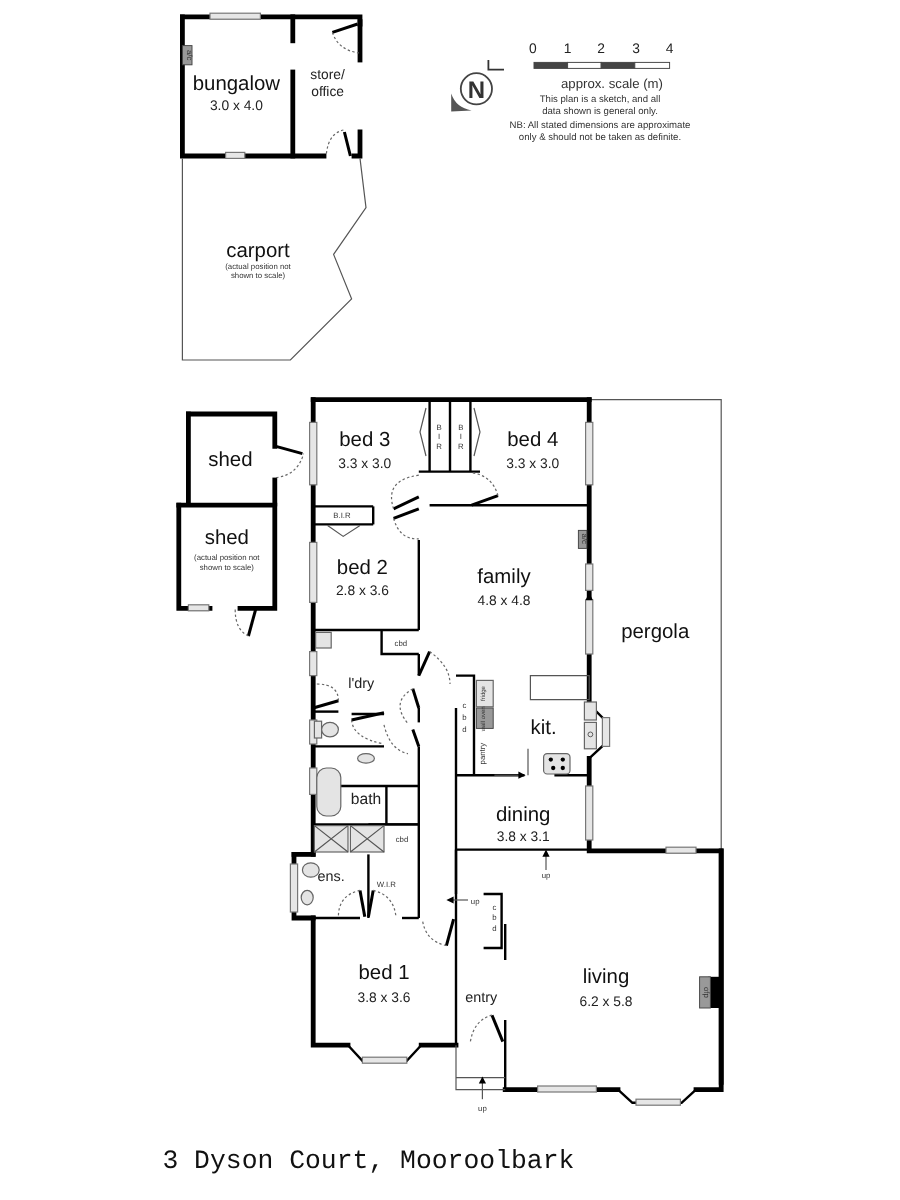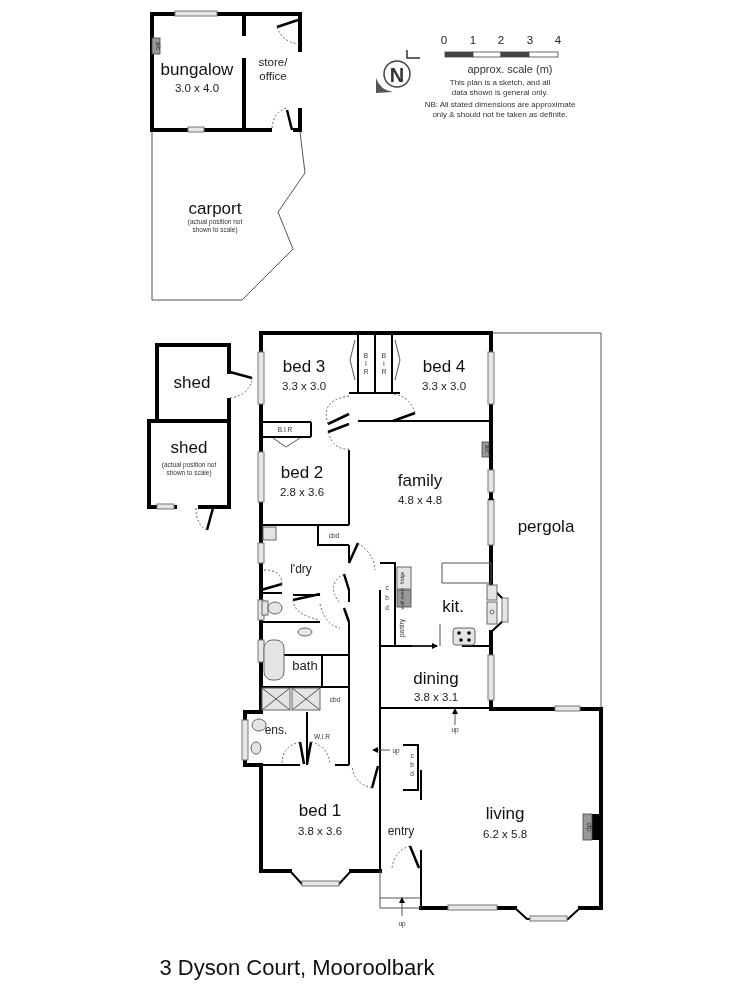--- a/index.html
+++ b/index.html
@@ -9,21 +9,21 @@
   .wall-thin { stroke: #000; stroke-width: 2; fill: none; }
   .line { stroke: #555; stroke-width: 1; fill: none; }
   .win { fill: #e6e6e6; stroke: #777; stroke-width: 1; }
   .door-arc { stroke: #666; stroke-width: 1; stroke-dasharray: 2 2; fill: none; }
   .door-leaf { stroke: #000; stroke-width: 2.5; fill: none; }
   .fixture { fill: #e4e4e4; stroke: #666; stroke-width: 1; }
   .t-room { font-family: "Liberation Sans", sans-serif; font-size: 17px; fill: #111; text-anchor: middle; }
   .t-dim { font-family: "Liberation Sans", sans-serif; font-size: 11.5px; fill: #222; text-anchor: middle; }
   .t-tiny { font-family: "Liberation Sans", sans-serif; font-size: 6.5px; fill: #333; text-anchor: middle; }
   .t-note { font-family: "Liberation Sans", sans-serif; font-size: 8px; fill: #333; text-anchor: middle; }
-  .address { position: absolute; left: 0; width: 594px; top: 955px; text-align: center; font-size: 22px; font-family: Liberation Sans, sans-serif; color: #111; }
+  .address { position: absolute; left: 0; width: 594px; top: 955px; text-align: center; font-size: 22px; font-family: Liberation Mono, monospace; color: #111; padding-left: 10px; }
 </style>
 </head>
 <body>
 
 <svg width="750" height="1000" viewBox="0 0 750 1000" xmlns="http://www.w3.org/2000/svg">
 
   <g>
 
     <path class="wall" d="M152 14 L300 14 L300 20"></path>
     <path class="wall" d="M152 14 L152 130 L270 130"></path>

